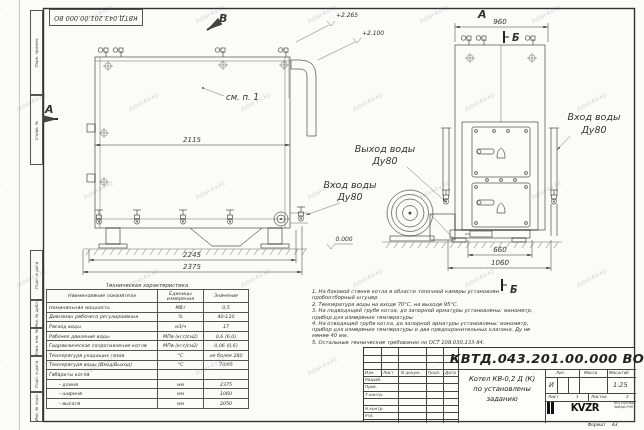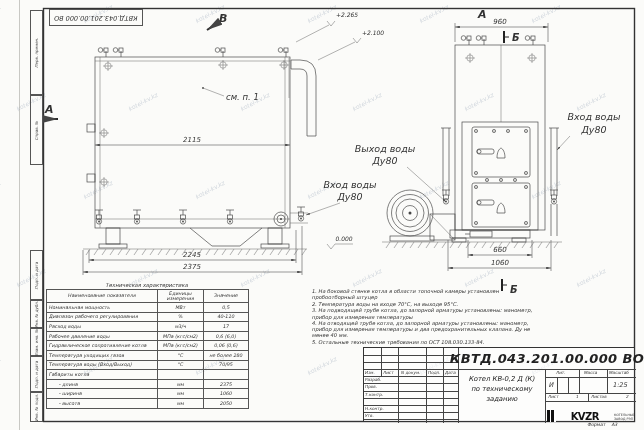--- a/index.html
+++ b/index.html
@@ -47,21 +47,21 @@
     background:rgba(255,255,255,.55); z-index:4; }
   .gl { position:absolute; background:#444; }
   .cell-text { position:absolute; font-size:4.2px; color:#333; white-space:nowrap; }
   .it { font-style:italic; }
   #docnum-main { position:absolute; left:95px; top:1px; width:176px; height:19px; display:flex;
     align-items:center; justify-content:center; font-size:13px; font-style:italic; font-weight:600;
     color:#222; letter-spacing:.4px; white-space:nowrap; }
   #tb-name { position:absolute; left:95px; top:27px; width:86px; text-align:center;
     font-size:6.8px; font-style:italic; color:#222; line-height:1.45; }
   #logo { position:absolute; left:183px; top:54px; width:88px; height:20px; display:flex;
-    align-items:flex-end; justify-content:center; gap:15px; }
+    align-items:flex-start; justify-content:center; gap:15px; }
   #logo .mark { width:12px; height:12px; background:
     linear-gradient(90deg,#111 0 3px,#fff 3px 4.5px,#111 4.5px 7.5px,#fff 7.5px 9px,#111 9px 12px); }
   #logo .kv { font-size:10px; font-weight:800; color:#111; letter-spacing:-0.5px; }
   #logo .sub { font-size:3.2px; color:#333; line-height:1.2; }
   #format-label { position:absolute; left:570px; top:422px; width:65px; text-align:center;
     font-size:4.5px; font-style:italic; color:#333; z-index:4; }
   #format-label span { margin:0 3px; }
 </style>
 </head>
 <body>
@@ -478,21 +478,21 @@
     <span class="cell-text it" style="left:81px;top:22px">Дата</span>
 
     <span class="cell-text it" style="left:1px;top:29px">Разраб.</span>
     <span class="cell-text it" style="left:1px;top:36px">Пров.</span>
     <span class="cell-text it" style="left:1px;top:44px">Т.контр.</span>
     <span class="cell-text it" style="left:1px;top:58px">Н.контр.</span>
     <span class="cell-text it" style="left:1px;top:65px">Утв.</span>
 
     <div id="tb-name">
       <div>Котел КВ-0,2 Д (К)</div>
-      <div>по техническому заданию</div>
+      <div>по установлены заданию</div>
     </div>
 
     <span class="cell-text it" style="left:192px;top:22px;">Лит.</span>
     <span class="cell-text it" style="left:220px;top:22px;">Масса</span>
     <span class="cell-text it" style="left:245px;top:22px;">Масштаб</span>
     <span class="cell-text it" style="left:185px;top:33px;font-size:6.5px">И</span>
     <span class="cell-text it" style="left:249px;top:33px;font-size:6.5px">1:25</span>
 
     <span class="cell-text it" style="left:184px;top:46px">Лист</span>
     <span class="cell-text it" style="left:212px;top:46px">1</span>

